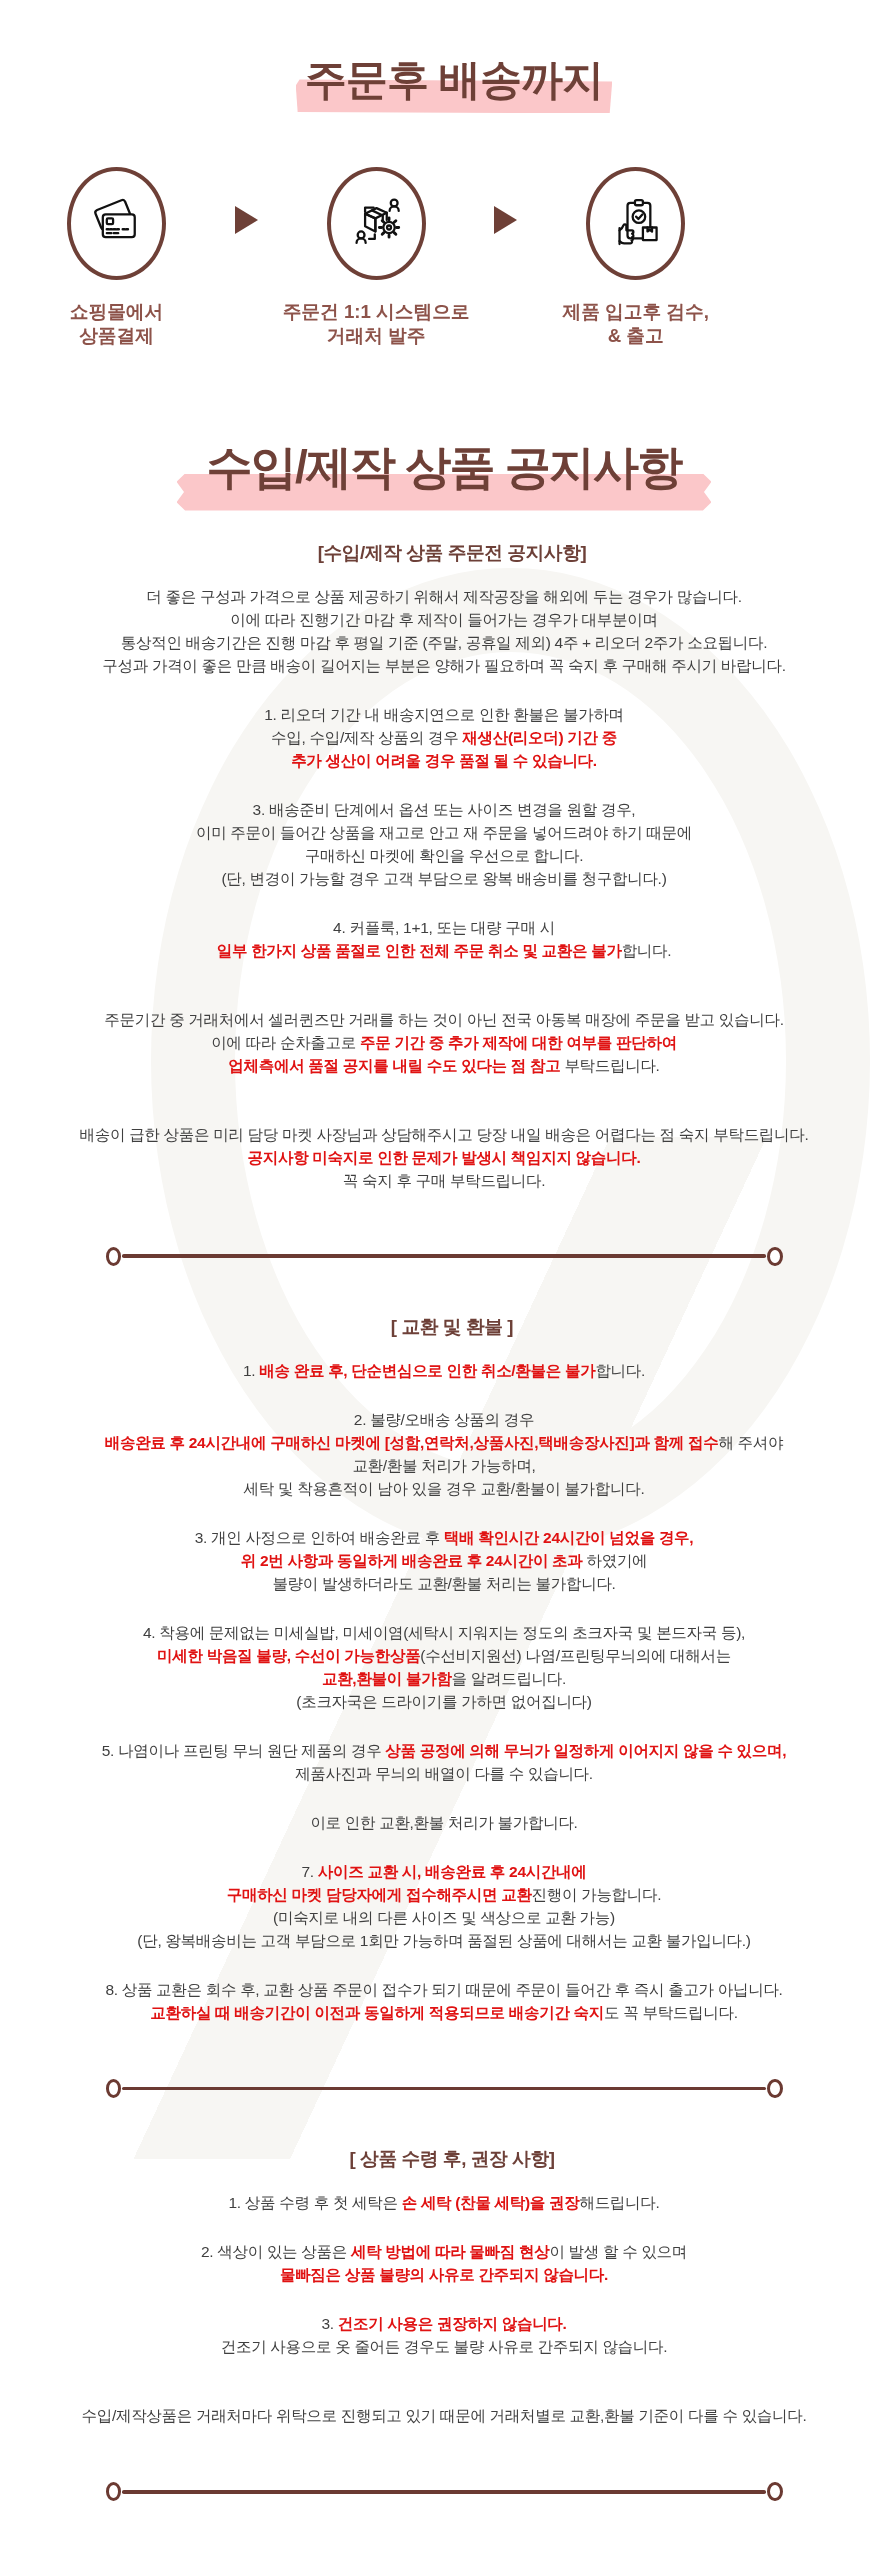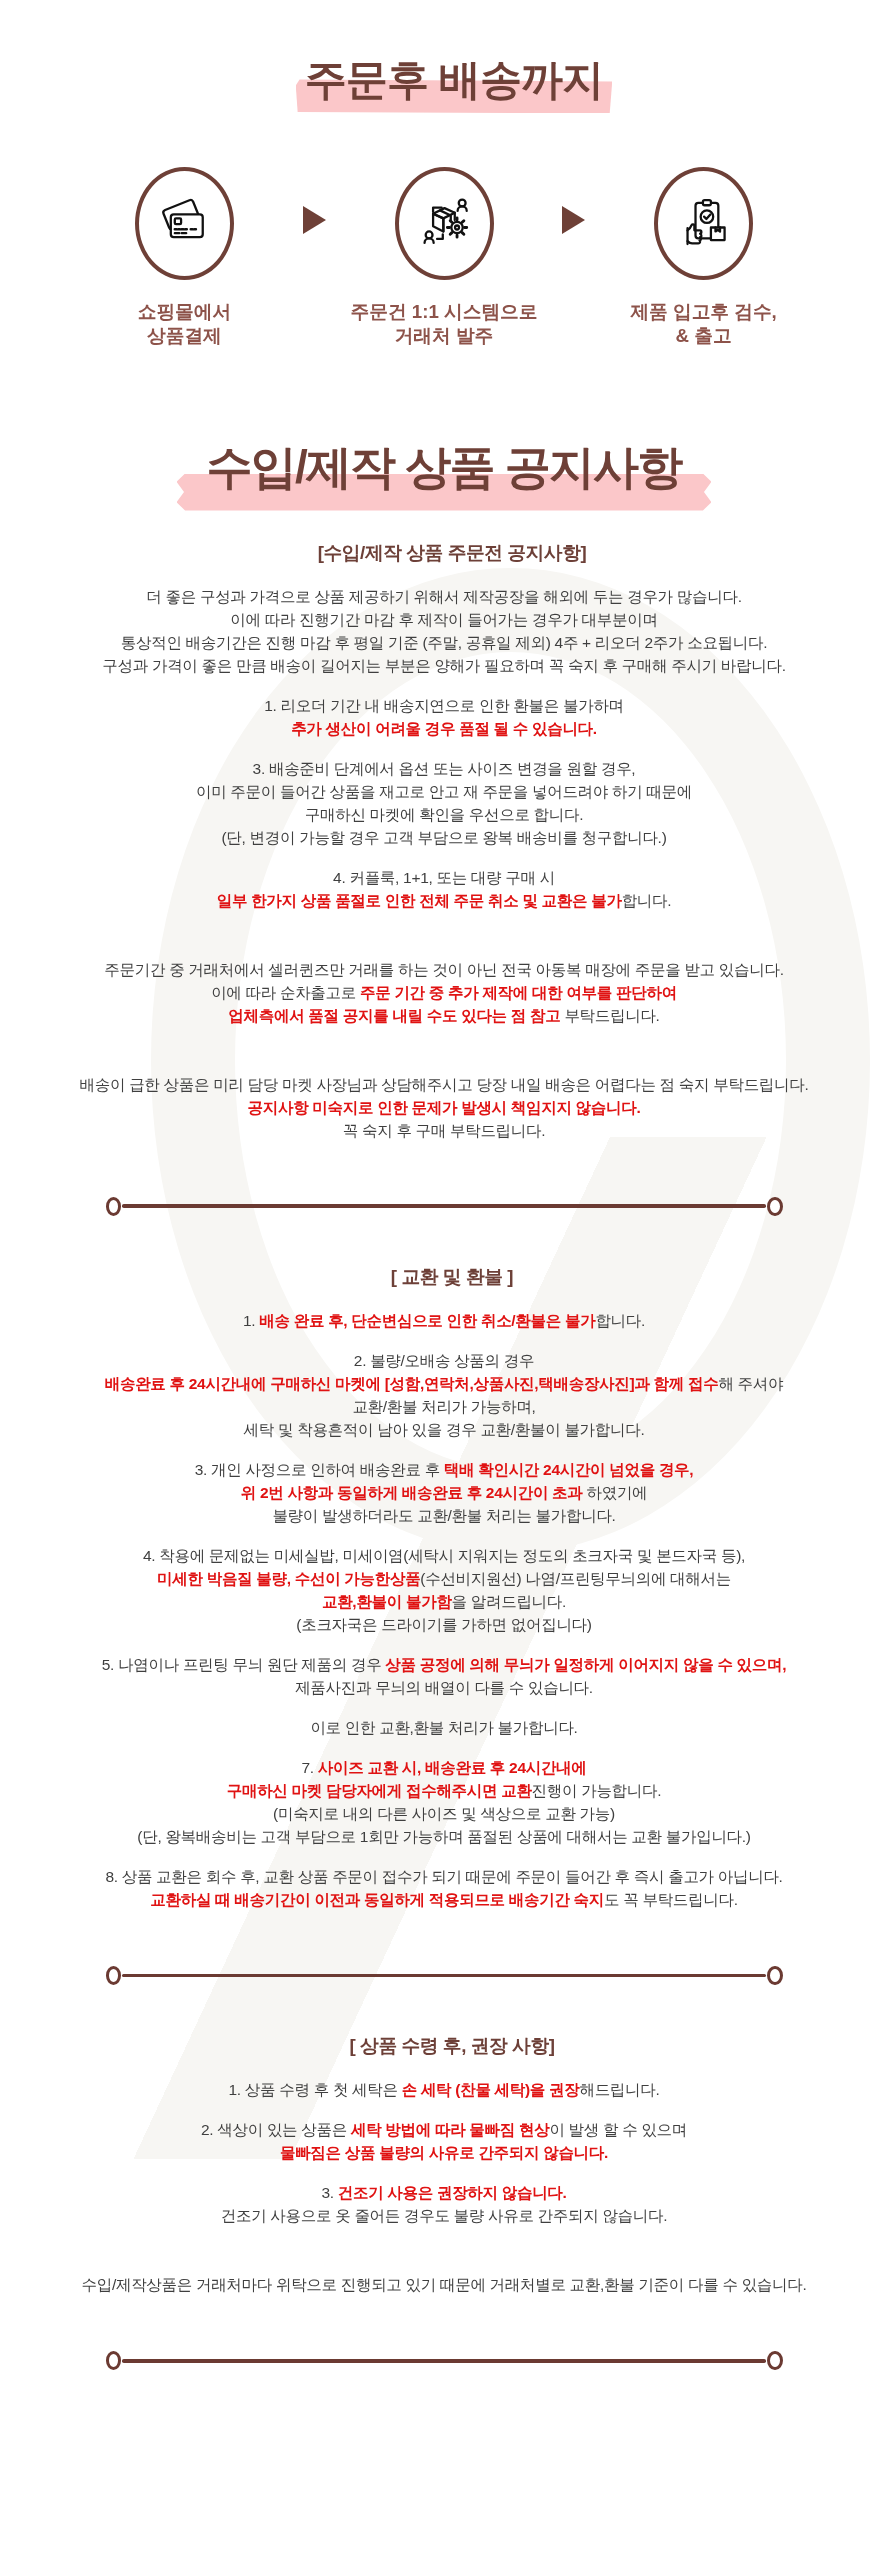--- a/index.html
+++ b/index.html
@@ -14,41 +14,41 @@
     background:linear-gradient(115deg,transparent 44%,#f7f6f3 44%,#f7f6f3 57%,transparent 57%);}
 
   
   .hero{padding-top:59px;}
   .t1wrap{position:relative;display:inline-block;margin-left:20px;}
   .t1{position:relative;z-index:1;font-size:42px;font-weight:800;letter-spacing:-0.9px;color:#6e4037;line-height:1.0;}
   .t1hl{position:absolute;z-index:0;left:-9px;right:-9px;bottom:-12.4px;height:34px;background:#fbc7c9;
     clip-path:polygon(0 18%,1.2% 0,100% 6%,99.2% 100%,0.6% 96%);}
 
   
-  .steps{display:flex;justify-content:center;align-items:flex-start;margin-top:66px;}
+  .steps{display:flex;justify-content:flex-start;align-items:flex-start;margin-top:66px;}
   .step{width:233px;display:flex;flex-direction:column;align-items:center;}
   .step-circle{width:91px;height:105px;border:4.4px solid #6e4037;border-radius:50%;
     display:flex;align-items:center;justify-content:center;background:#fff;}
   .step-circle svg{width:57px;height:57px;}
   .step-label{margin-top:19.5px;font-size:18.7px;font-weight:700;color:#8d534a;line-height:24px;}
   .arrow{width:0;height:0;border-left:23px solid #6e4037;border-top:14px solid transparent;
     border-bottom:14px solid transparent;margin:39px 1.8px 0 1.8px;}
 
   
   .t2block{margin-top:96px;}
   .t2wrap{position:relative;display:inline-block;}
   .t2{position:relative;z-index:1;font-size:46px;font-weight:800;letter-spacing:-1.8px;color:#6e4037;line-height:1.0;}
   .tape{position:absolute;z-index:0;left:-30px;right:-30px;top:30px;height:37px;background:#fbc7c9;
     clip-path:polygon(1.6% 0,98.4% 0,100% 22%,98.6% 50%,100% 78%,98.4% 100%,1.6% 100%,0 78%,1.4% 50%,0 22%);}
 
   
   .sections{margin-top:50px;}
   .section-heading{font-size:18.7px;font-weight:700;color:#6d4038;letter-spacing:-0.4px;padding-left:16px;}
   .blocks{margin:0 auto;width:853px;}
-  .block{margin-top:17px;font-size:15.5px;line-height:23px;letter-spacing:-0.3px;}
+  .block{margin-top:26px;font-size:15.5px;line-height:23px;letter-spacing:-0.3px;}
   .block.paragraph{margin-top:46px;}
   .blocks .block:first-child{margin-top:19px;}
   .line{white-space:nowrap;}
   .red{color:#e01212;font-weight:700;}
 
   .section-divider{display:flex;align-items:center;width:677px;margin:55px auto 0 auto;}
   .section-divider .ring{width:9.8px;height:13.3px;border:3.1px solid #6b3a32;border-radius:50%;background:#fff;flex:none;}
   .section-divider .rule{flex:1;height:3.6px;background:#6b3a32;border-radius:1.8px;margin:0 0.9px;}
   .section-wrap{margin-top:48px;}
 </style>
@@ -146,20 +146,21 @@
           <div class="section-heading">[수입/제작 상품 주문전 공지사항]</div>
           <div class="blocks">
             <div class="block paragraph">
               <div class="line"><span>더 좋은 구성과 가격으로 상품 제공하기 위해서 제작공장을 해외에 두는 경우가 많습니다.</span></div>
               <div class="line"><span>이에 따라 진행기간 마감 후 제작이 들어가는 경우가 대부분이며</span></div>
               <div class="line"><span>통상적인 배송기간은 진행 마감 후 평일 기준 (주말, 공휴일 제외) 4주 + 리오더 2주가 소요됩니다.</span></div>
               <div class="line"><span>구성과 가격이 좋은 만큼 배송이 길어지는 부분은 양해가 필요하며 꼭 숙지 후 구매해 주시기 바랍니다.</span></div>
             </div>
             <div class="block item">
               <div class="line"><span>1. 리오더 기간 내 배송지연으로 인한 환불은 불가하며</span></div>
+              <div class="line"><span>수입, 수입/제작 상품의 경우 </span><span class="red">재생산(리오더) 기간 중</span></div>
               <div class="line"><span class="red">추가 생산이 어려울 경우 품절 될 수 있습니다.</span></div>
             </div>
             <div class="block item">
               <div class="line"><span>3. 배송준비 단계에서 옵션 또는 사이즈 변경을 원할 경우,</span></div>
               <div class="line"><span>이미 주문이 들어간 상품을 재고로 안고 재 주문을 넣어드려야 하기 때문에</span></div>
               <div class="line"><span>구매하신 마켓에 확인을 우선으로 합니다.</span></div>
               <div class="line"><span>(단, 변경이 가능할 경우 고객 부담으로 왕복 배송비를 청구합니다.)</span></div>
             </div>
             <div class="block item">
               <div class="line"><span>4. 커플룩, 1+1, 또는 대량 구매 시</span></div>

